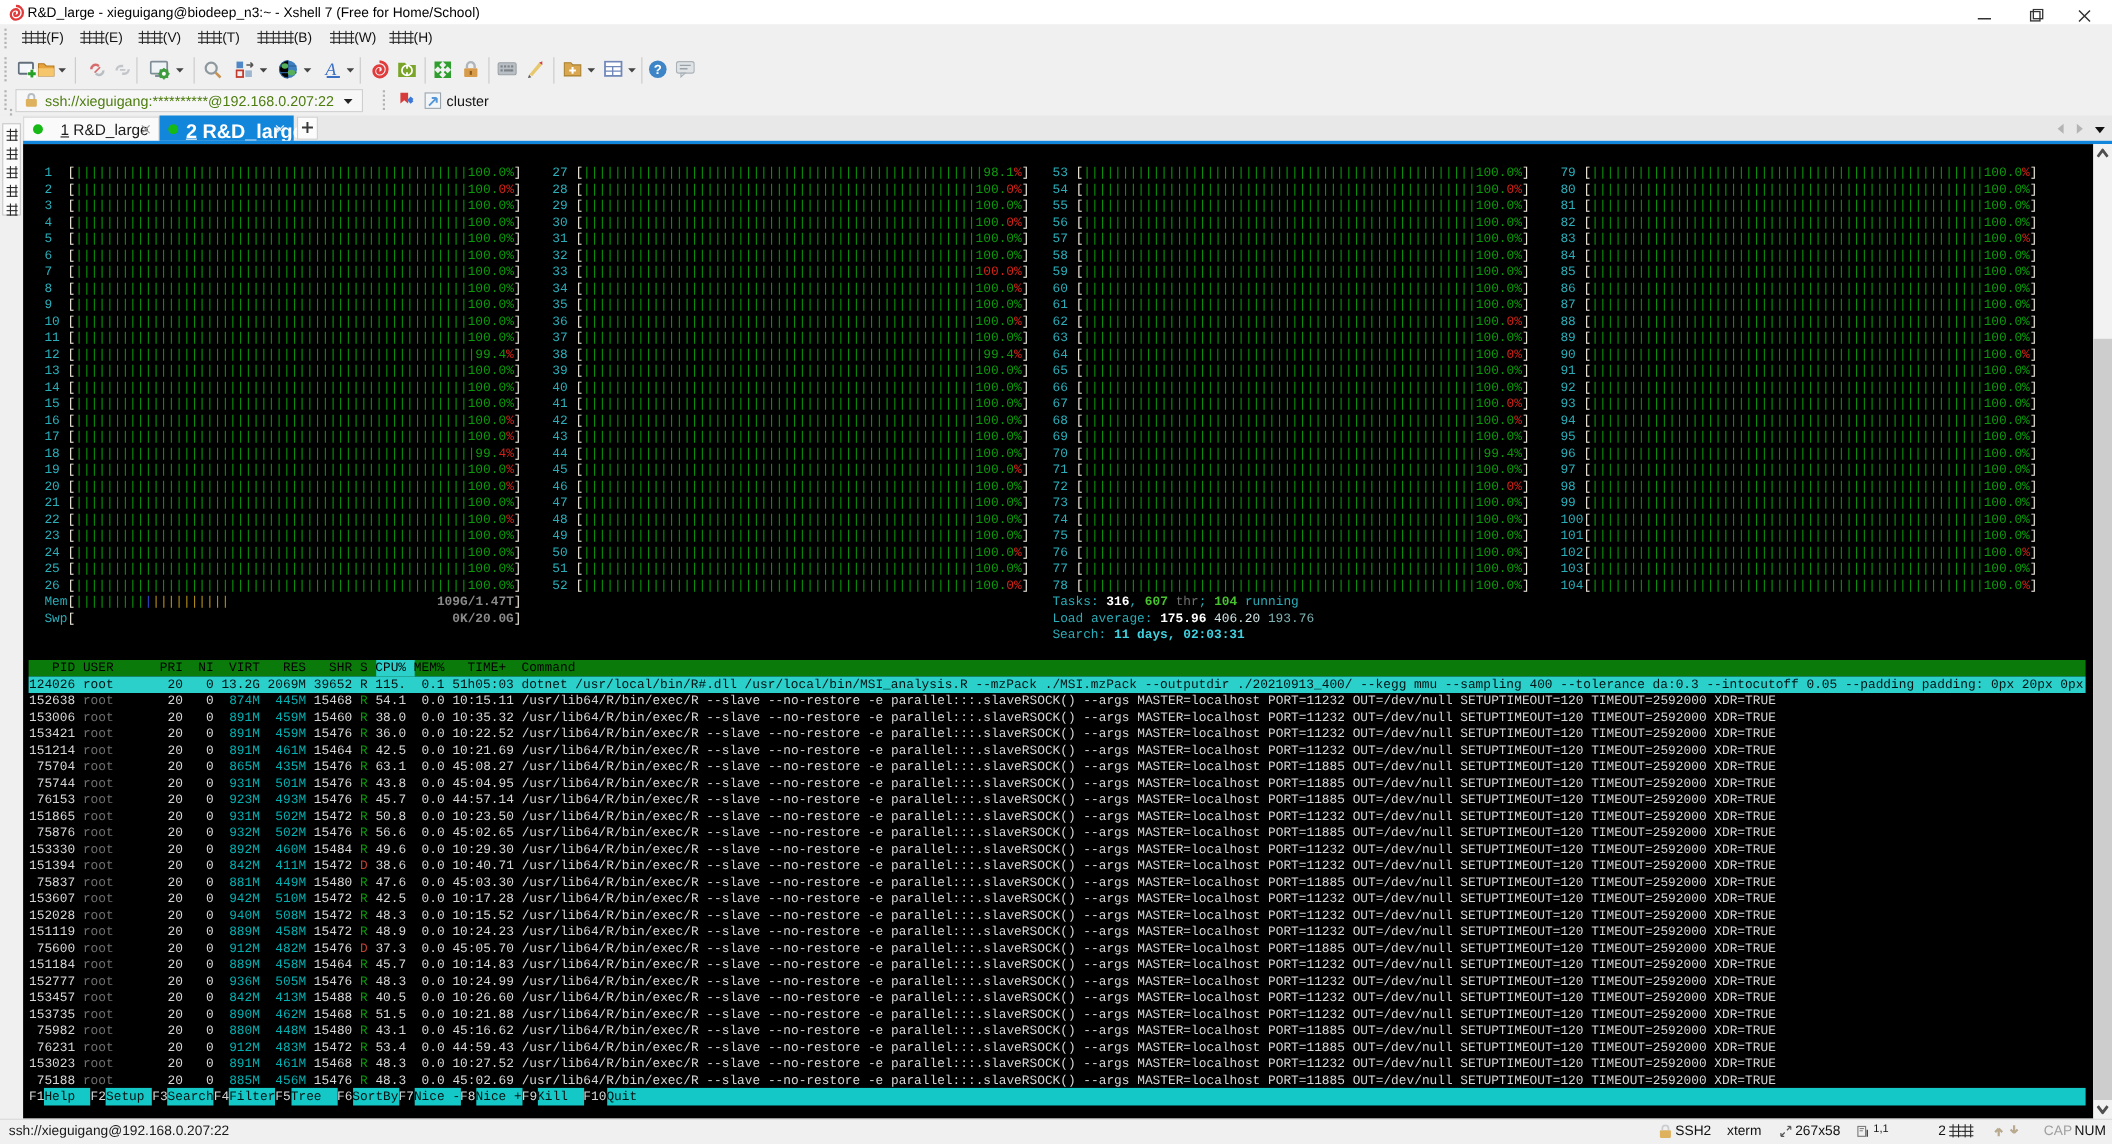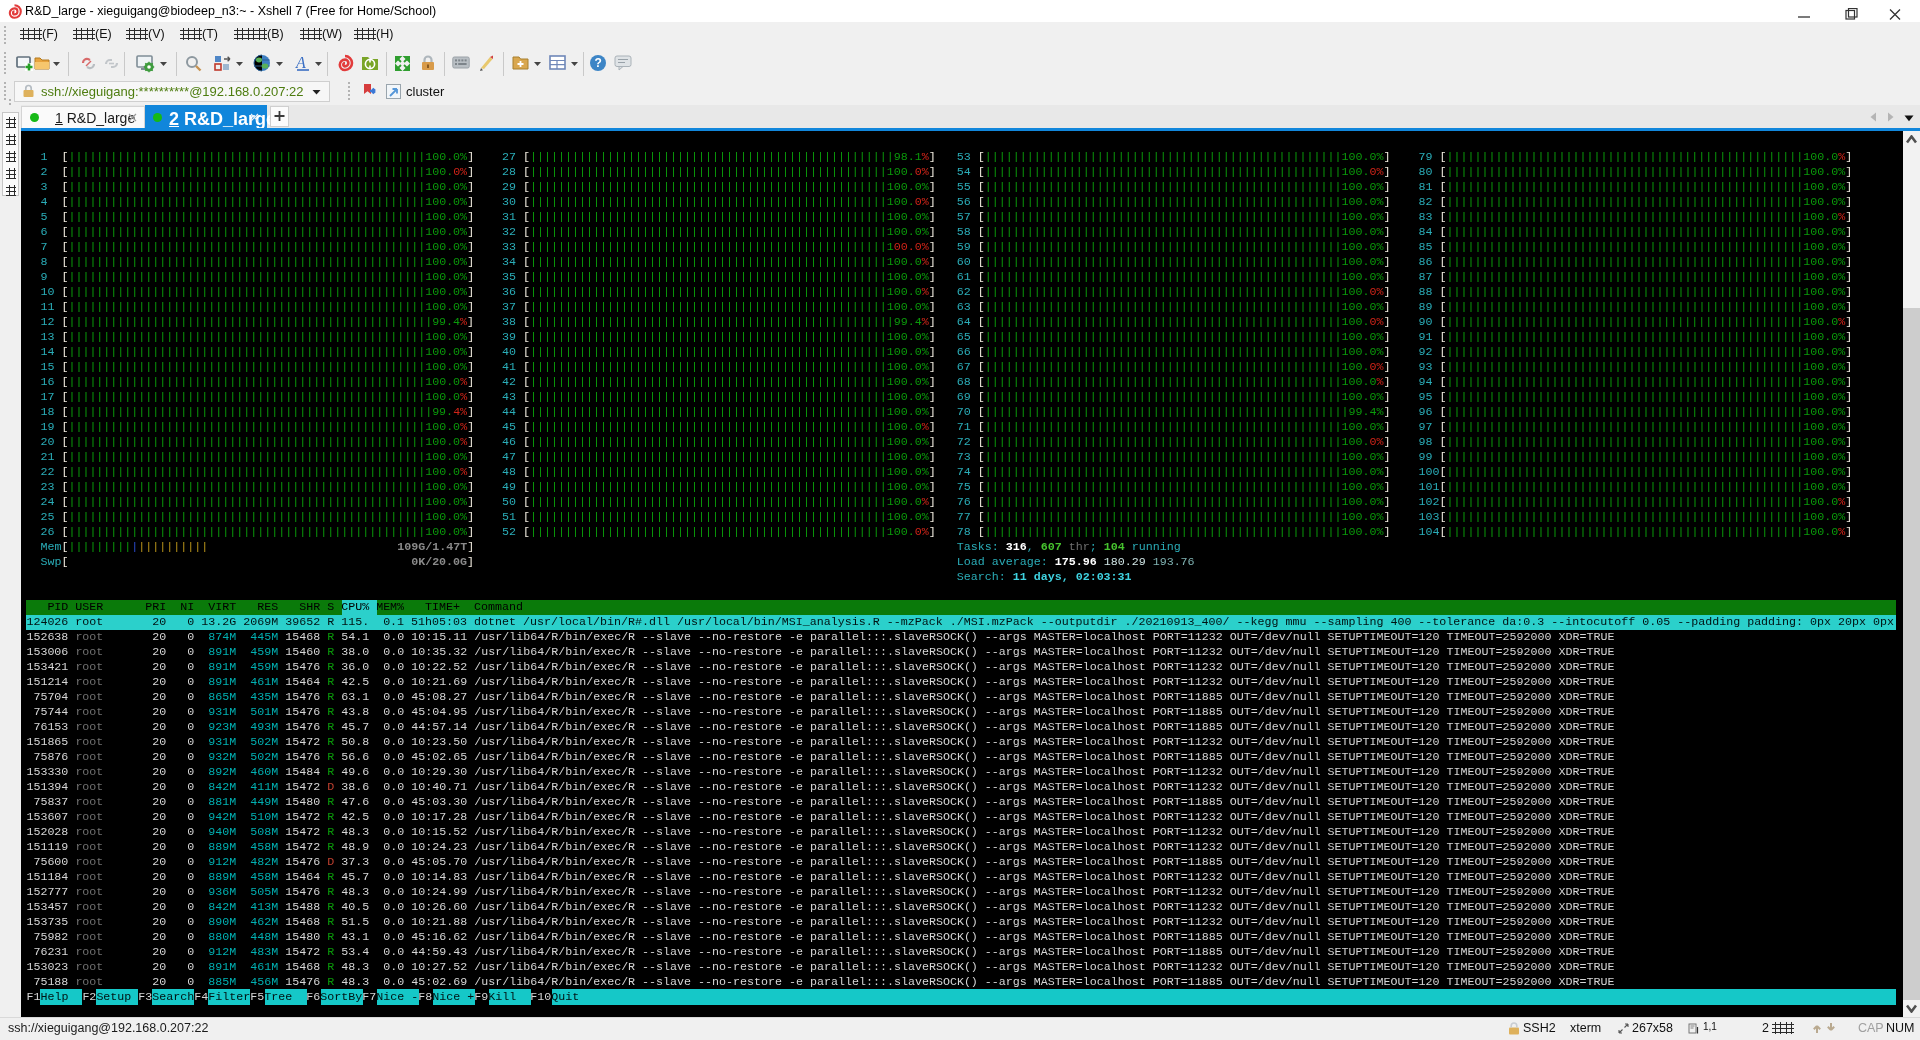--- a/index.html
+++ b/index.html
@@ -297,21 +297,21 @@
   <span class="c">18</span> <span class="b">[</span><span class="g">||||||||||||||||||||||||||||||||||||||||||||||||||||</span><span class="g">99.</span><span class="r">4%</span><span class="b">]</span>    <span class="c">44</span> <span class="b">[</span><span class="g">|||||||||||||||||||||||||||||||||||||||||||||||||||</span><span class="g">100.0%</span><span class="b">]</span>   <span class="c">70</span> <span class="b">[</span><span class="g">||||||||||||||||||||||||||||||||||||||||||||||||||||</span><span class="g">99.4%</span><span class="b">]</span>    <span class="c">96</span> <span class="b">[</span><span class="g">|||||||||||||||||||||||||||||||||||||||||||||||||||</span><span class="g">100.0%</span><span class="b">]</span>
   <span class="c">19</span> <span class="b">[</span><span class="g">|||||||||||||||||||||||||||||||||||||||||||||||||||</span><span class="g">100.0</span><span class="r">%</span><span class="b">]</span>    <span class="c">45</span> <span class="b">[</span><span class="g">|||||||||||||||||||||||||||||||||||||||||||||||||||</span><span class="g">100.0</span><span class="r">%</span><span class="b">]</span>   <span class="c">71</span> <span class="b">[</span><span class="g">|||||||||||||||||||||||||||||||||||||||||||||||||||</span><span class="g">100.0%</span><span class="b">]</span>    <span class="c">97</span> <span class="b">[</span><span class="g">|||||||||||||||||||||||||||||||||||||||||||||||||||</span><span class="g">100.0%</span><span class="b">]</span>
   <span class="c">20</span> <span class="b">[</span><span class="g">|||||||||||||||||||||||||||||||||||||||||||||||||||</span><span class="g">100.0</span><span class="r">%</span><span class="b">]</span>    <span class="c">46</span> <span class="b">[</span><span class="g">|||||||||||||||||||||||||||||||||||||||||||||||||||</span><span class="g">100.0%</span><span class="b">]</span>   <span class="c">72</span> <span class="b">[</span><span class="g">|||||||||||||||||||||||||||||||||||||||||||||||||||</span><span class="g">100.</span><span class="r">0%</span><span class="b">]</span>    <span class="c">98</span> <span class="b">[</span><span class="g">|||||||||||||||||||||||||||||||||||||||||||||||||||</span><span class="g">100.0%</span><span class="b">]</span>
   <span class="c">21</span> <span class="b">[</span><span class="g">|||||||||||||||||||||||||||||||||||||||||||||||||||</span><span class="g">100.0%</span><span class="b">]</span>    <span class="c">47</span> <span class="b">[</span><span class="g">|||||||||||||||||||||||||||||||||||||||||||||||||||</span><span class="g">100.0%</span><span class="b">]</span>   <span class="c">73</span> <span class="b">[</span><span class="g">|||||||||||||||||||||||||||||||||||||||||||||||||||</span><span class="g">100.0%</span><span class="b">]</span>    <span class="c">99</span> <span class="b">[</span><span class="g">|||||||||||||||||||||||||||||||||||||||||||||||||||</span><span class="g">100.0%</span><span class="b">]</span>
   <span class="c">22</span> <span class="b">[</span><span class="g">|||||||||||||||||||||||||||||||||||||||||||||||||||</span><span class="g">100.0</span><span class="r">%</span><span class="b">]</span>    <span class="c">48</span> <span class="b">[</span><span class="g">|||||||||||||||||||||||||||||||||||||||||||||||||||</span><span class="g">100.0%</span><span class="b">]</span>   <span class="c">74</span> <span class="b">[</span><span class="g">|||||||||||||||||||||||||||||||||||||||||||||||||||</span><span class="g">100.0%</span><span class="b">]</span>    <span class="c">100</span><span class="b">[</span><span class="g">|||||||||||||||||||||||||||||||||||||||||||||||||||</span><span class="g">100.0%</span><span class="b">]</span>
   <span class="c">23</span> <span class="b">[</span><span class="g">|||||||||||||||||||||||||||||||||||||||||||||||||||</span><span class="g">100.0%</span><span class="b">]</span>    <span class="c">49</span> <span class="b">[</span><span class="g">|||||||||||||||||||||||||||||||||||||||||||||||||||</span><span class="g">100.0%</span><span class="b">]</span>   <span class="c">75</span> <span class="b">[</span><span class="g">|||||||||||||||||||||||||||||||||||||||||||||||||||</span><span class="g">100.0%</span><span class="b">]</span>    <span class="c">101</span><span class="b">[</span><span class="g">|||||||||||||||||||||||||||||||||||||||||||||||||||</span><span class="g">100.0%</span><span class="b">]</span>
   <span class="c">24</span> <span class="b">[</span><span class="g">|||||||||||||||||||||||||||||||||||||||||||||||||||</span><span class="g">100.0%</span><span class="b">]</span>    <span class="c">50</span> <span class="b">[</span><span class="g">|||||||||||||||||||||||||||||||||||||||||||||||||||</span><span class="g">100.0</span><span class="r">%</span><span class="b">]</span>   <span class="c">76</span> <span class="b">[</span><span class="g">|||||||||||||||||||||||||||||||||||||||||||||||||||</span><span class="g">100.0%</span><span class="b">]</span>    <span class="c">102</span><span class="b">[</span><span class="g">|||||||||||||||||||||||||||||||||||||||||||||||||||</span><span class="g">100.0</span><span class="r">%</span><span class="b">]</span>
   <span class="c">25</span> <span class="b">[</span><span class="g">|||||||||||||||||||||||||||||||||||||||||||||||||||</span><span class="g">100.0%</span><span class="b">]</span>    <span class="c">51</span> <span class="b">[</span><span class="g">|||||||||||||||||||||||||||||||||||||||||||||||||||</span><span class="g">100.0%</span><span class="b">]</span>   <span class="c">77</span> <span class="b">[</span><span class="g">|||||||||||||||||||||||||||||||||||||||||||||||||||</span><span class="g">100.0%</span><span class="b">]</span>    <span class="c">103</span><span class="b">[</span><span class="g">|||||||||||||||||||||||||||||||||||||||||||||||||||</span><span class="g">100.0%</span><span class="b">]</span>
   <span class="c">26</span> <span class="b">[</span><span class="g">|||||||||||||||||||||||||||||||||||||||||||||||||||</span><span class="g">100.0%</span><span class="b">]</span>    <span class="c">52</span> <span class="b">[</span><span class="g">|||||||||||||||||||||||||||||||||||||||||||||||||||</span><span class="g">100.</span><span class="r">0%</span><span class="b">]</span>   <span class="c">78</span> <span class="b">[</span><span class="g">|||||||||||||||||||||||||||||||||||||||||||||||||||</span><span class="g">100.0%</span><span class="b">]</span>    <span class="c">104</span><span class="b">[</span><span class="g">|||||||||||||||||||||||||||||||||||||||||||||||||||</span><span class="g">100.0</span><span class="r">%</span><span class="b">]</span>
   <span class="c">Mem</span><span class="b">[</span><span class="g">|||||||||</span><span class="bl">|</span><span class="y">||||||||||</span>                           <span class="mt">109G/1.47T</span><span class="b">]</span>                                                                     <span class="c">Tasks: </span><span class="wb">316</span><span class="c">, </span><span class="gb">607</span><span class="gy"> thr</span><span class="c">; </span><span class="gb">104</span><span class="c"> running</span>
-  <span class="c">Swp</span><span class="b">[</span>                                                 <span class="mt">0K/20.0G</span><span class="b">]</span>                                                                     <span class="c">Load average: </span><span class="wb">175.96 </span><span class="lw">180.29 </span><span class="lg">193.76</span>
+  <span class="c">Swp</span><span class="b">[</span>                                                 <span class="mt">0K/20.0G</span><span class="b">]</span>                                                                     <span class="c">Load average: </span><span class="wb">175.96 </span><span class="lw">406.20 </span><span class="lg">193.76</span>
                                                                                                                                      <span class="c">Search: </span><span class="bc">11 days, 02:03:31</span>
 
 <span class="hd">   PID USER      PRI  NI  VIRT   RES   SHR S CPU% MEM%   TIME+  Command</span>
 <span class="sel">124026 root       20   0 13.2G 2069M 39652 R 115.  0.1 51h05:03 dotnet /usr/local/bin/R#.dll /usr/local/bin/MSI_analysis.R --mzPack ./MSI.mzPack --outputdir ./20210913_400/ --kegg mmu --sampling 400 --tolerance da:0.3 --intocutoff 0.05 --padding padding: 0px 20px 0px</span>
 <span class="w">152638</span> <span class="gy">root</span>       <span class="w">20</span>   <span class="w">0</span>  <span class="cy">874M</span>  <span class="cy">445M</span> <span class="w">15468</span> <span class="g">R</span> <span class="w">54.1</span>  <span class="w">0.0</span> <span class="w">10:15.11</span> <span class="w">/usr/lib64/R/bin/exec/R --slave --no-restore -e parallel:::.slaveRSOCK() --args MASTER=localhost PORT=11232 OUT=/dev/null SETUPTIMEOUT=120 TIMEOUT=2592000 XDR=TRUE</span>
 <span class="w">153006</span> <span class="gy">root</span>       <span class="w">20</span>   <span class="w">0</span>  <span class="cy">891M</span>  <span class="cy">459M</span> <span class="w">15460</span> <span class="g">R</span> <span class="w">38.0</span>  <span class="w">0.0</span> <span class="w">10:35.32</span> <span class="w">/usr/lib64/R/bin/exec/R --slave --no-restore -e parallel:::.slaveRSOCK() --args MASTER=localhost PORT=11232 OUT=/dev/null SETUPTIMEOUT=120 TIMEOUT=2592000 XDR=TRUE</span>
 <span class="w">153421</span> <span class="gy">root</span>       <span class="w">20</span>   <span class="w">0</span>  <span class="cy">891M</span>  <span class="cy">459M</span> <span class="w">15476</span> <span class="g">R</span> <span class="w">36.0</span>  <span class="w">0.0</span> <span class="w">10:22.52</span> <span class="w">/usr/lib64/R/bin/exec/R --slave --no-restore -e parallel:::.slaveRSOCK() --args MASTER=localhost PORT=11232 OUT=/dev/null SETUPTIMEOUT=120 TIMEOUT=2592000 XDR=TRUE</span>
 <span class="w">151214</span> <span class="gy">root</span>       <span class="w">20</span>   <span class="w">0</span>  <span class="cy">891M</span>  <span class="cy">461M</span> <span class="w">15464</span> <span class="g">R</span> <span class="w">42.5</span>  <span class="w">0.0</span> <span class="w">10:21.69</span> <span class="w">/usr/lib64/R/bin/exec/R --slave --no-restore -e parallel:::.slaveRSOCK() --args MASTER=localhost PORT=11232 OUT=/dev/null SETUPTIMEOUT=120 TIMEOUT=2592000 XDR=TRUE</span>
 <span class="w"> 75704</span> <span class="gy">root</span>       <span class="w">20</span>   <span class="w">0</span>  <span class="cy">865M</span>  <span class="cy">435M</span> <span class="w">15476</span> <span class="g">R</span> <span class="w">63.1</span>  <span class="w">0.0</span> <span class="w">45:08.27</span> <span class="w">/usr/lib64/R/bin/exec/R --slave --no-restore -e parallel:::.slaveRSOCK() --args MASTER=localhost PORT=11885 OUT=/dev/null SETUPTIMEOUT=120 TIMEOUT=2592000 XDR=TRUE</span>
 <span class="w"> 75744</span> <span class="gy">root</span>       <span class="w">20</span>   <span class="w">0</span>  <span class="cy">931M</span>  <span class="cy">501M</span> <span class="w">15476</span> <span class="g">R</span> <span class="w">43.8</span>  <span class="w">0.0</span> <span class="w">45:04.95</span> <span class="w">/usr/lib64/R/bin/exec/R --slave --no-restore -e parallel:::.slaveRSOCK() --args MASTER=localhost PORT=11885 OUT=/dev/null SETUPTIMEOUT=120 TIMEOUT=2592000 XDR=TRUE</span>

